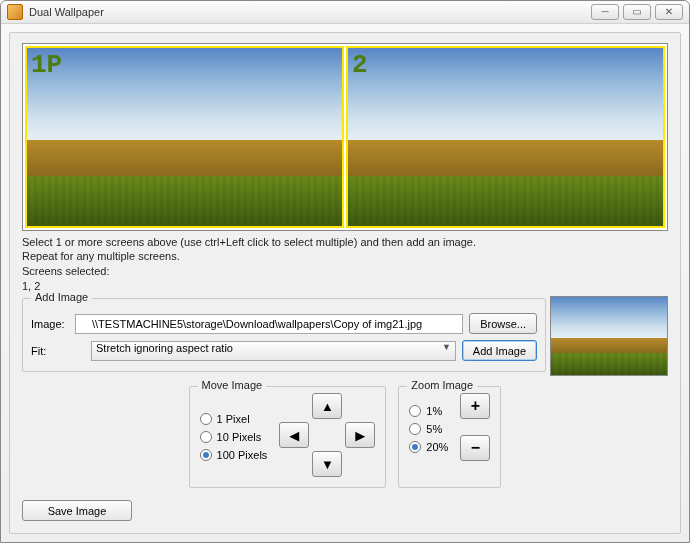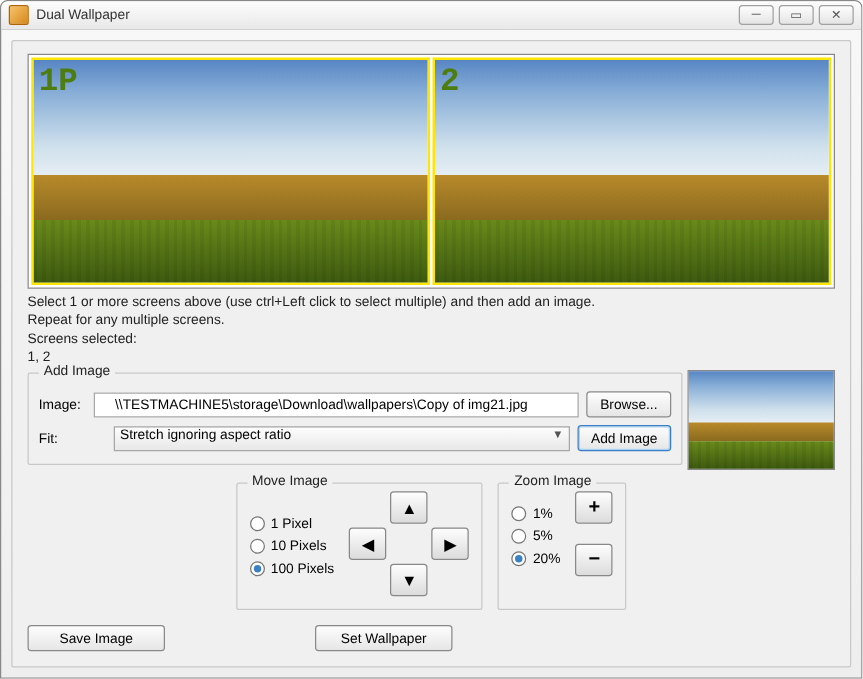--- a/index.html
+++ b/index.html
@@ -174,17 +174,16 @@
           <div class="zoom-btns">
             <div class="zbtn">+</div>
             <div class="zbtn">−</div>
           </div>
         </div>
       </div>
     </div>
 
     <div class="bottom-btns">
       <div class="btn">Save Image</div>
-      <div class="btn">Set Wallpaper</div>
     </div>
 
   </div>
 </div>
 
 </body></html>

